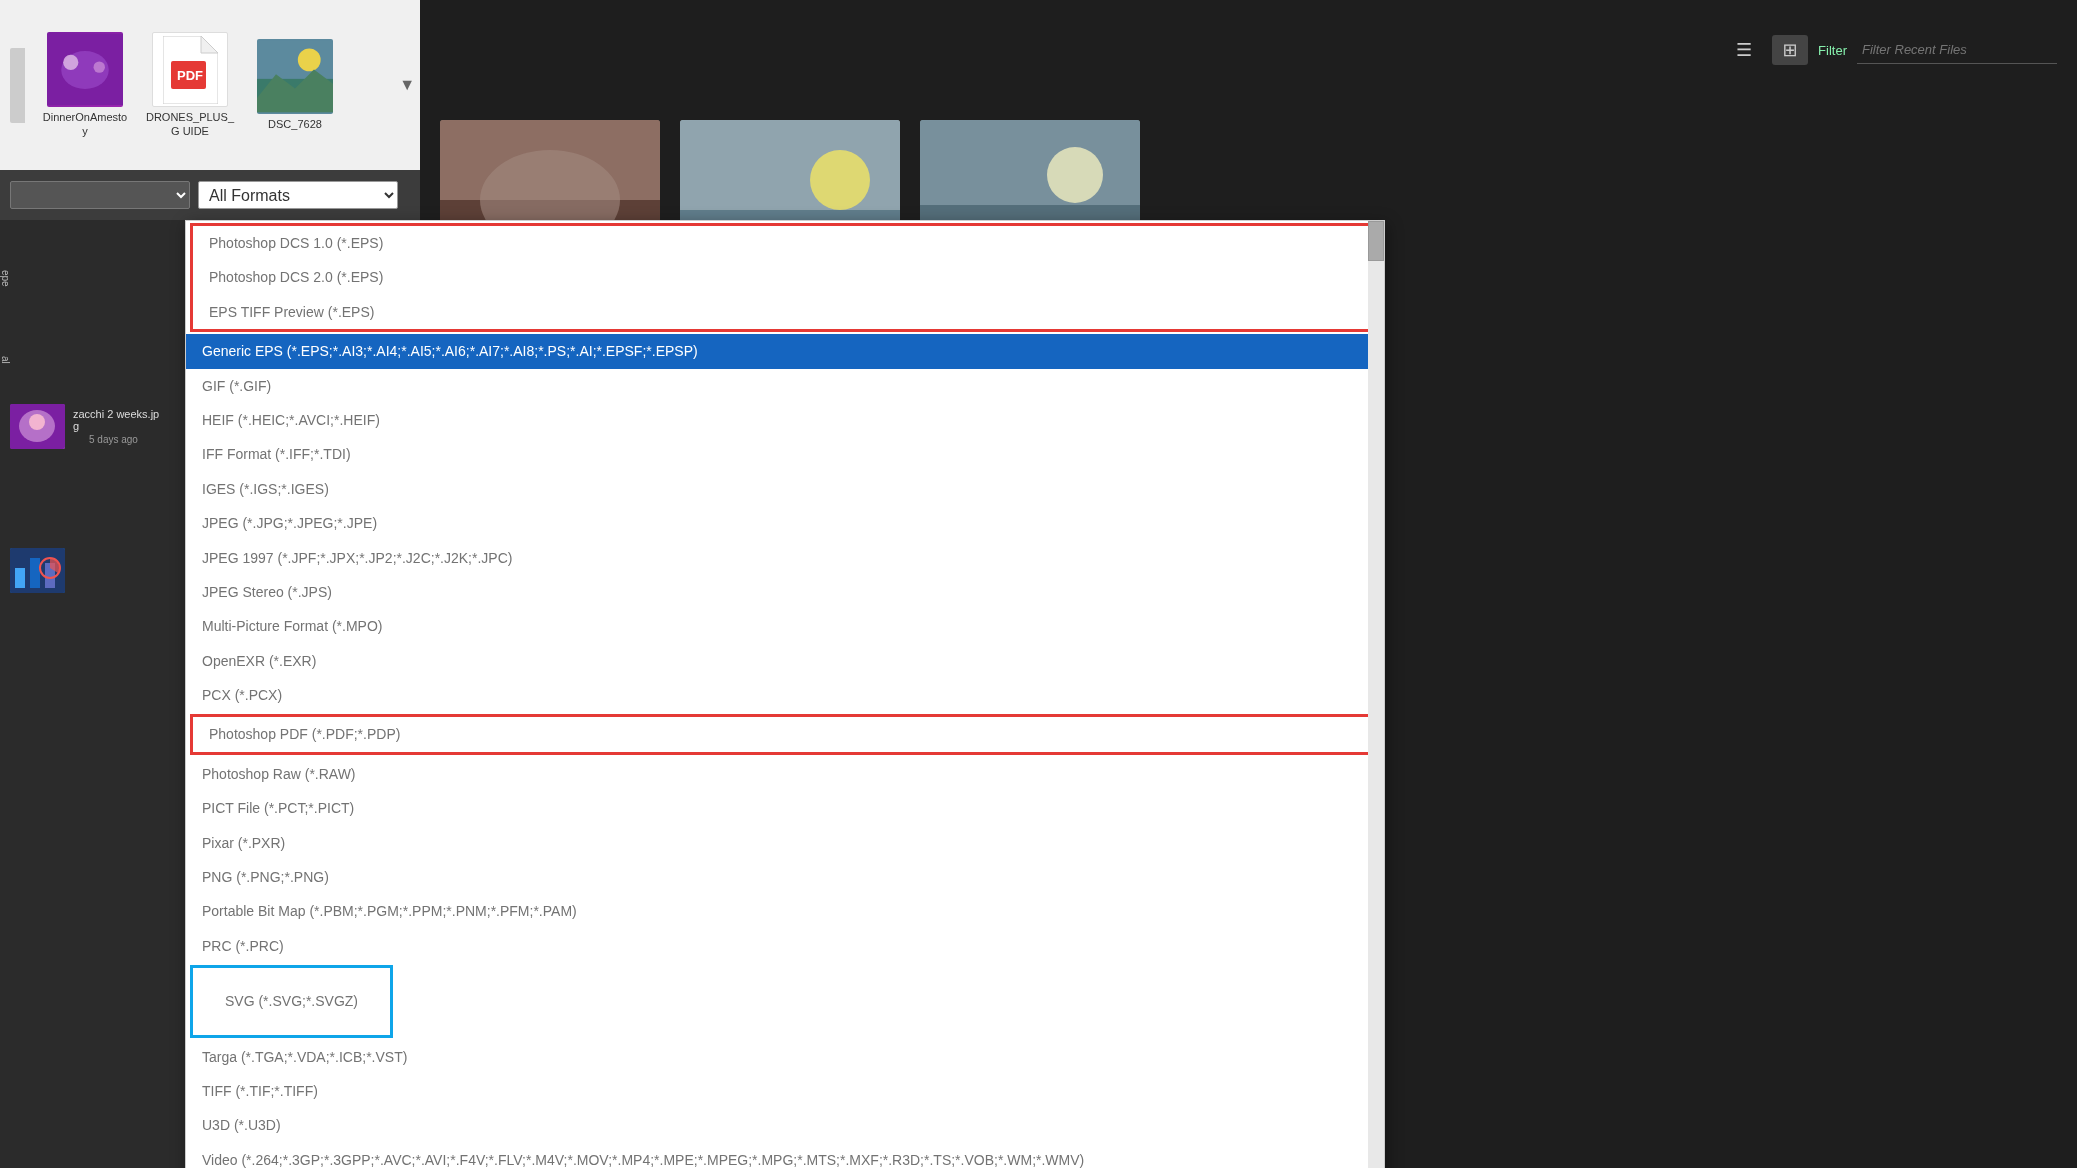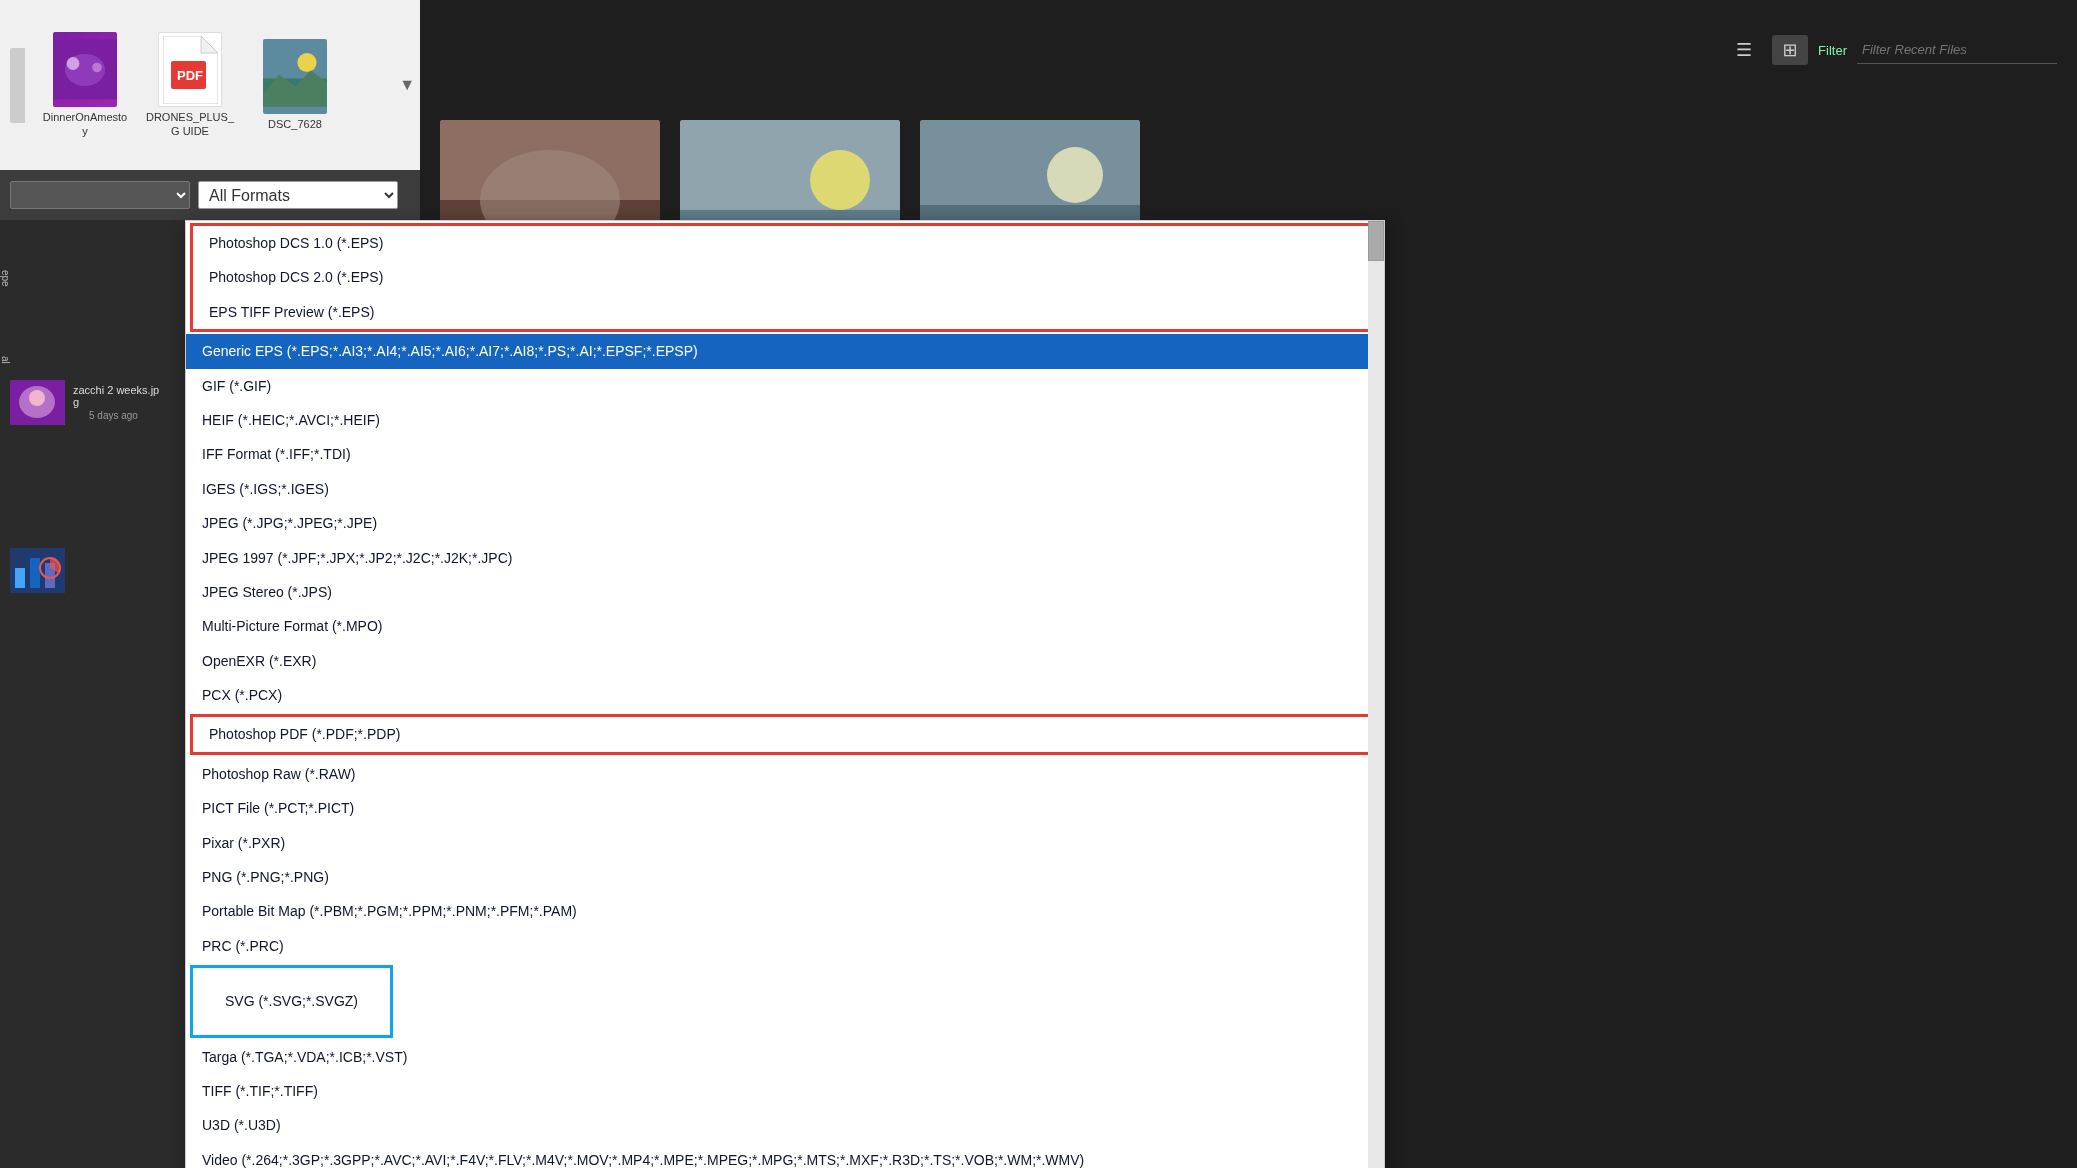--- a/index.html
+++ b/index.html
@@ -49,21 +49,21 @@
 
     .thumbnail-item {
       display: flex;
       flex-direction: column;
       align-items: center;
       width: 90px;
       flex-shrink: 0;
     }
 
     .thumb-img {
-      width: 64px;
+      width: 76px;
       height: 75px;
       background: #ccc;
       border-radius: 2px;
       display: flex;
       align-items: center;
       justify-content: center;
       overflow: hidden;
     }
 
     .thumb-img.pdf-icon {
@@ -245,21 +245,21 @@
       width: 1200px;
       background: #ffffff;
       border: 1px solid #ccc;
       z-index: 100;
       box-shadow: 2px 4px 15px rgba(0,0,0,0.4);
     }
 
     .dropdown-item {
       padding: 6px 16px;
       font-size: 14px;
-      color: #0f172a;
+      color: #737373;
       cursor: pointer;
       white-space: nowrap;
       line-height: 1.6;
     }
 
     .dropdown-item.selected {
       background: #1565c0;
       color: #fff;
     }
 
@@ -373,21 +373,21 @@
     </select>
   </div>
 
   <div style="position:absolute; top:270px; left:0; width:22px; z-index:3;">
     <span style="font-size:10px; color:#bbb; writing-mode:vertical-rl;">epe</span>
   </div>
   <div style="position:absolute; top:350px; left:0; width:22px; z-index:3;">
     <span style="font-size:10px; color:#bbb; writing-mode:vertical-rl;">al</span>
   </div>
 
-  <div class="recent-item" style="top: 372px;">
+  <div class="recent-item" style="top: 396px;">
     <div class="recent-thumb thumb-baby">
       <svg width="55" height="45" viewBox="0 0 55 45">
         <rect width="55" height="45" fill="#7b1fa2"></rect>
         <ellipse cx="27" cy="22" rx="18" ry="16" fill="#ce93d8" opacity="0.7"></ellipse>
         <circle cx="27" cy="18" r="8" fill="#f8bbd0" opacity="0.9"></circle>
       </svg>
     </div>
     <div class="recent-info">
       <div class="recent-name">zacchi 2 weeks.jpg</div>
       <div class="recent-date">5 days ago</div>

